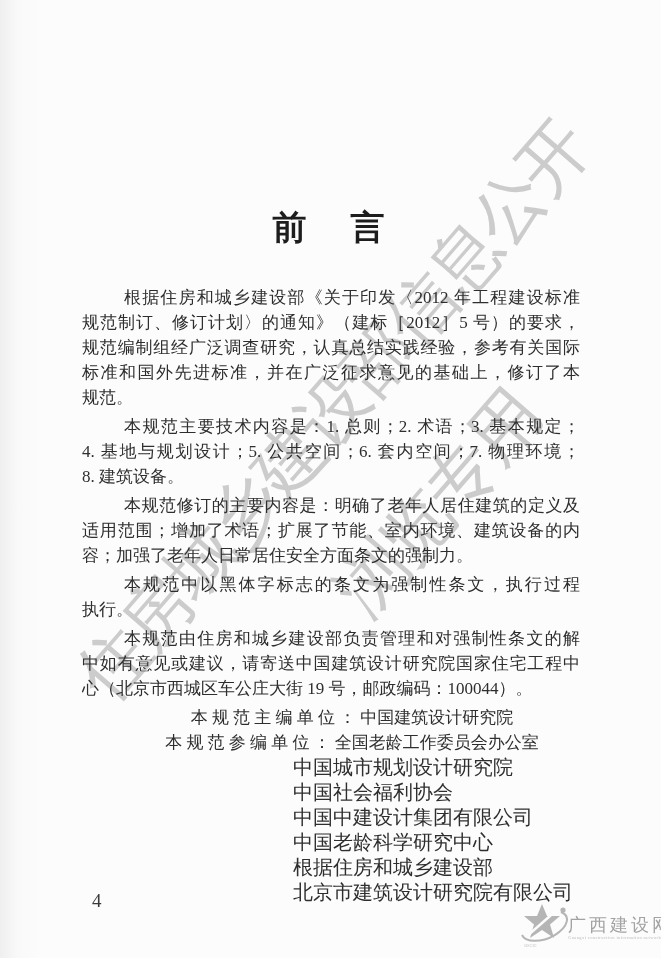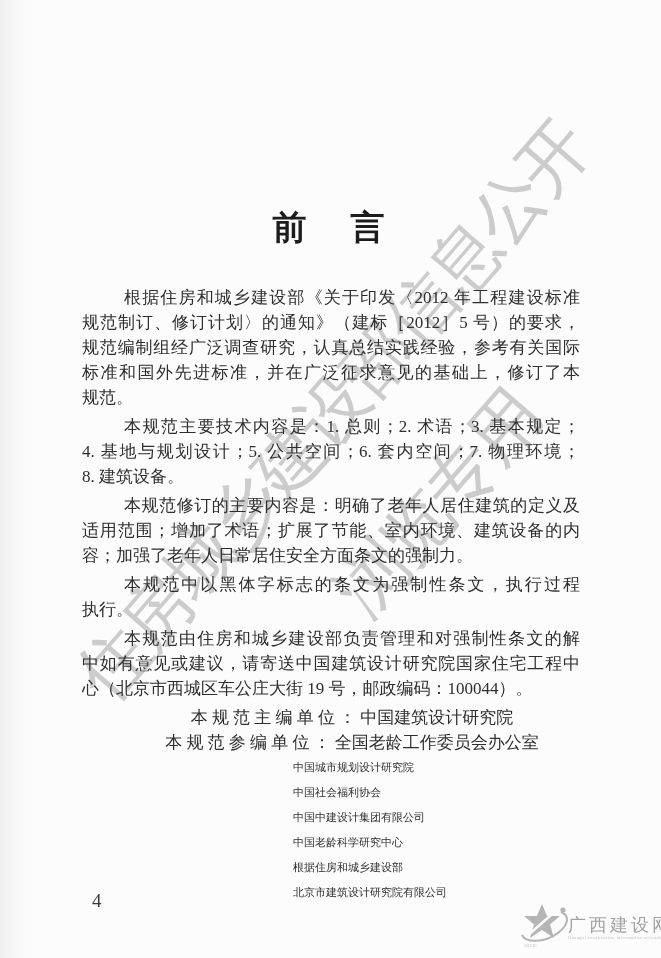--- a/index.html
+++ b/index.html
@@ -63,21 +63,21 @@
   .line.last{text-align-last:left;}
   .ed-line{
     font-size:17px;
     line-height:25px;height:25px;overflow:hidden;
     text-indent:42px;
     white-space:nowrap;
     text-align:center;
   }
   .ed-label{letter-spacing:4.2px;}
   .org-line{
-    font-size:11px;
+    font-size:20px;
     line-height:25px;height:25px;overflow:hidden;
     margin-left:211px;
     white-space:nowrap;
   }
   
   .page-number{
     position:absolute;
     left:92px;top:890px;
     font-size:19px;
     color:#3a3a3a;

